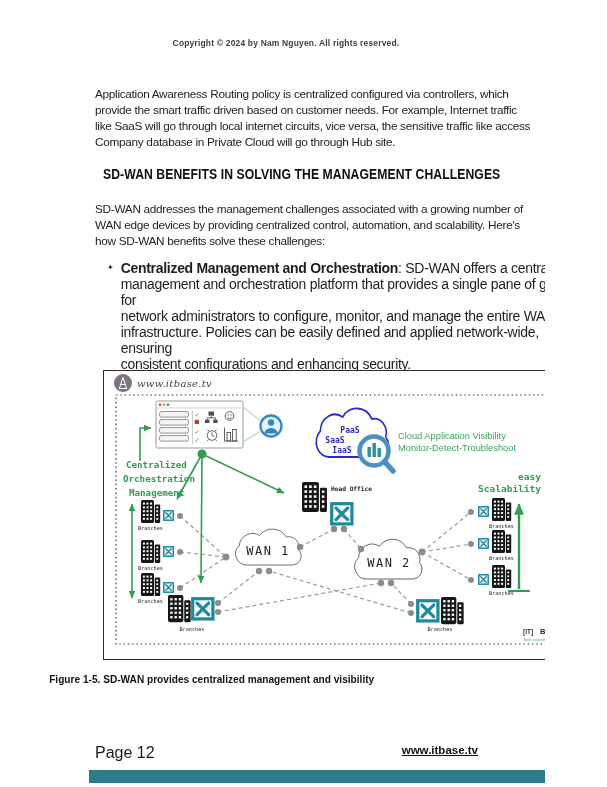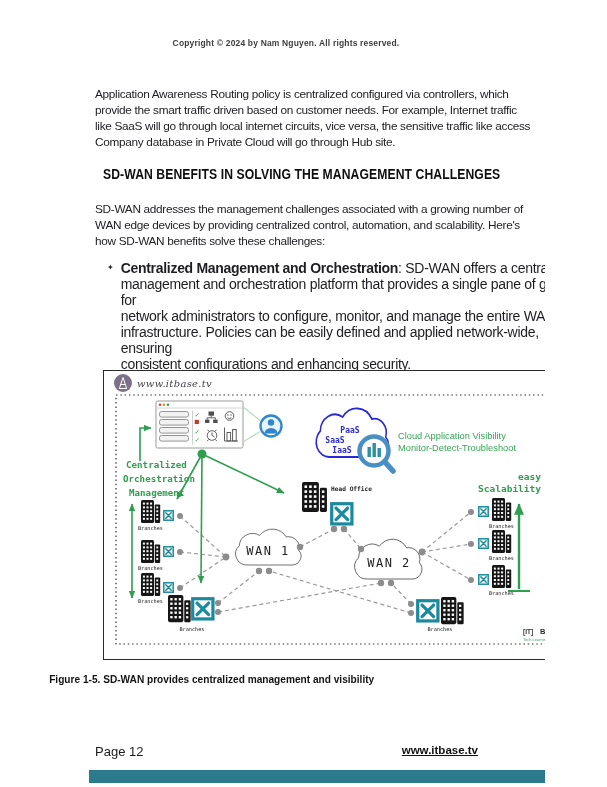--- a/index.html
+++ b/index.html
@@ -16,21 +16,21 @@
   .bullet{position:absolute;left:80px;top:260px;width:480px;display:flex;gap:7px;}
   .bullet-marker{font-size:8px;line-height:16px;color:#222;}
   .bullet-body{font-size:14px;letter-spacing:-.3px;line-height:16px;white-space:pre-wrap;}
   .bullet-term{font-weight:bold;}
   .figure-box{position:absolute;left:76px;top:370px;width:459px;height:288px;
         border:1.3px solid #2b2b2b;background:#fff;}
   .figure-box svg{position:absolute;left:0;top:0;}
   .figure-caption{position:absolute;left:0;right:0;top:669px;}
   .figure-caption span{display:inline-block;font-size:11.5px;font-weight:800;color:#131313;
         transform:scaleX(.88);}
-  .footer-page{position:absolute;left:68px;top:744px;font-size:13px;color:#1b1b1b;}
+  .footer-page{position:absolute;left:68px;top:744px;font-size:16px;color:#1b1b1b;}
   .footer-link{position:absolute;right:67px;top:744px;font-size:11.5px;color:#111;
         font-weight:600;text-decoration:underline;cursor:pointer;}
   .accent-bar{position:absolute;left:62px;top:770px;width:484px;height:13px;background:#2c7b8c;}
   
   text{font-family:"Liberation Sans",sans-serif;}
   .tm{font-family:"DejaVu Sans Mono",monospace;}
   .tgreen{fill:#2f9e4f;font-weight:bold;}
   .tblue{fill:#2828d8;font-weight:bold;}
   .tlabel{fill:#222;}
   .script{font-family:"DejaVu Serif",serif;font-style:italic;fill:#45414e;letter-spacing:.3px;}

